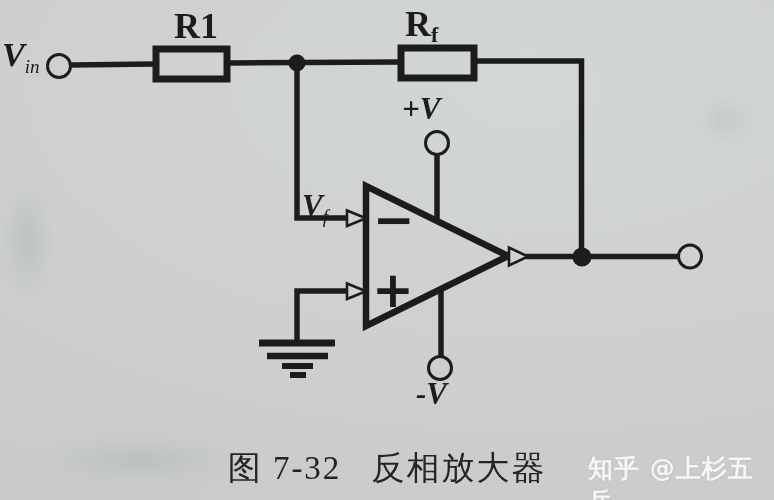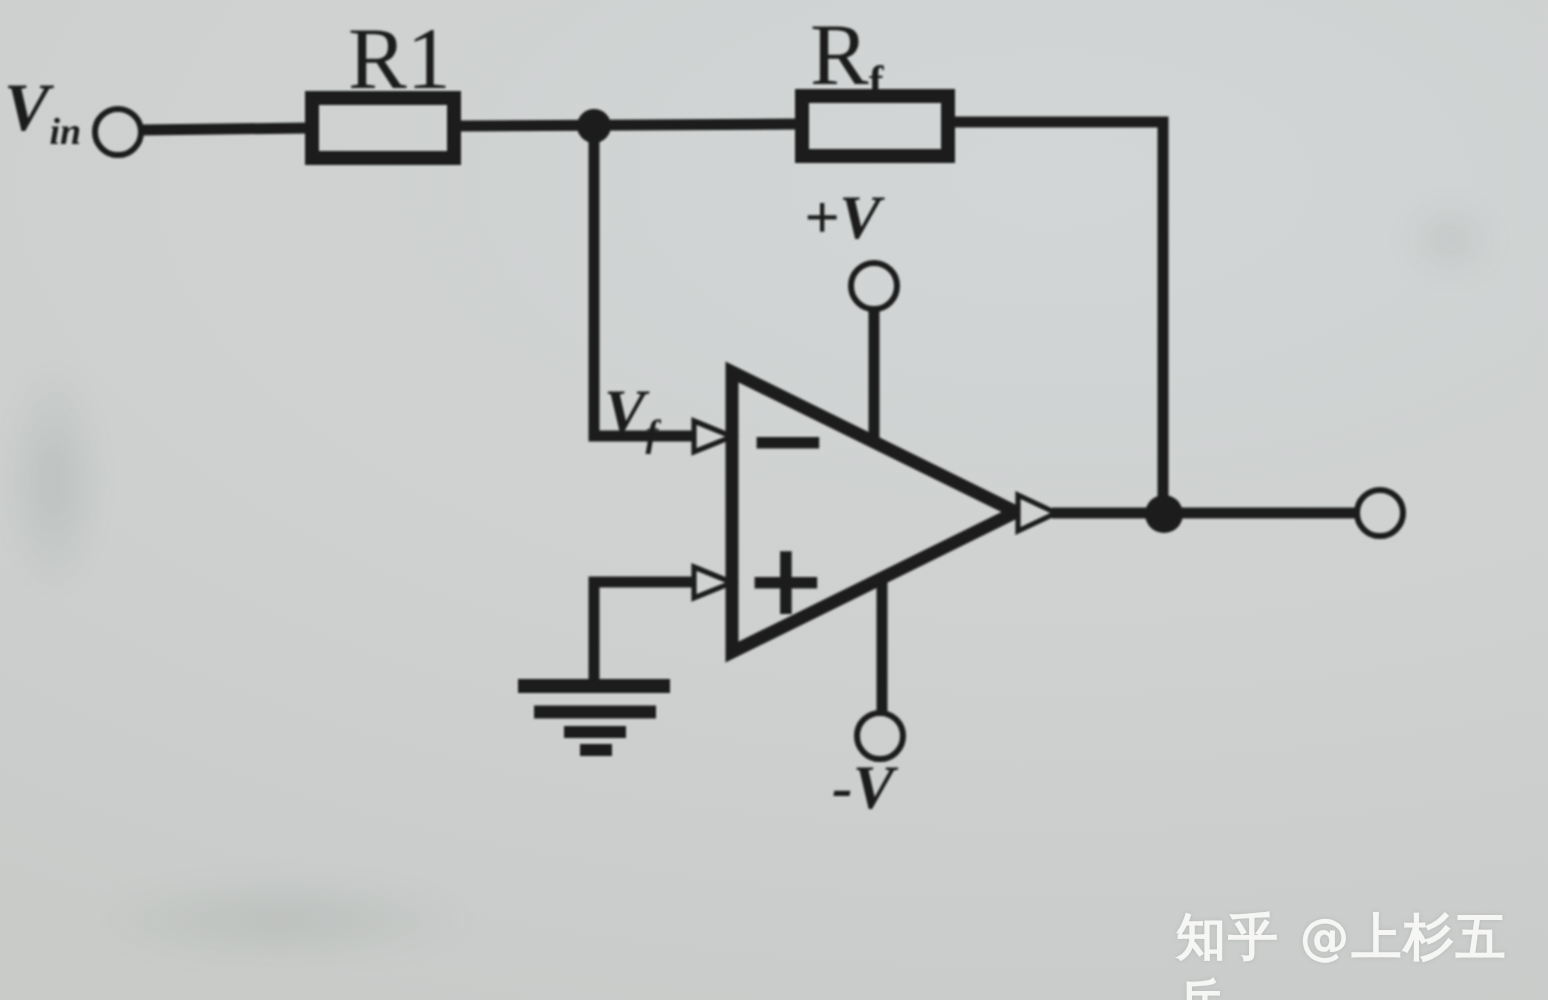--- a/index.html
+++ b/index.html
@@ -15,23 +15,23 @@
   svg.circuit { position: absolute; left: 0; top: 0; }
 
   .lbl {
     position: absolute;
     color: #1c1c1c;
     font-family: "Liberation Serif", serif;
     line-height: 1;
     white-space: nowrap;
   }
   .lbl .v-main { font-style: italic; font-size: 34px; font-weight: 600; }
-  .lbl .v-sub  { font-style: italic; font-size: 19px; font-weight: 700; vertical-align: -7px; letter-spacing: 0; }
+  .lbl .v-sub  { font-style: italic; font-size: 19px; font-weight: 400; vertical-align: -7px; letter-spacing: 0; }
   .lbl.upright { font-style: normal; }
-  .lbl .r-main { font-size: 44px; font-weight: 400; }
+  .lbl .r-main { font-size: 36px; font-weight: 700; }
   .lbl .r-sub  { font-size: 22px; font-weight: 600; vertical-align: -6px; }
 
   .caption {
     position: absolute;
     left: 0; right: 0; top: 446px;
     text-align: center;
     color: #242423;
     font-size: 33px;
     font-family: "Liberation Serif", serif;
     letter-spacing: 2px;
@@ -131,16 +131,19 @@
     <div class="lbl" style="left:254px; top:190px;margin-left:48px;">
       <span class="v-main" style="font-size:31px;">V</span><span class="v-sub">f</span>
     </div>
 
     <div class="lbl" style="left:402px; top:93px; font-style:italic; font-size:31px; font-weight:600;">+V</div>
 
     <div class="lbl" style="left:416px; top:378px; font-style:italic; font-size:31px; font-weight:600;">-V</div>
 
   </div>
 
+  <div class="caption">
+    <span>图 7-32</span><span class="caption-gap"></span><span>反相放大器</span>
+  </div>
 
   <div class="watermark">知乎 @上杉五岳</div>
 
 </div>
 
 </body></html>

